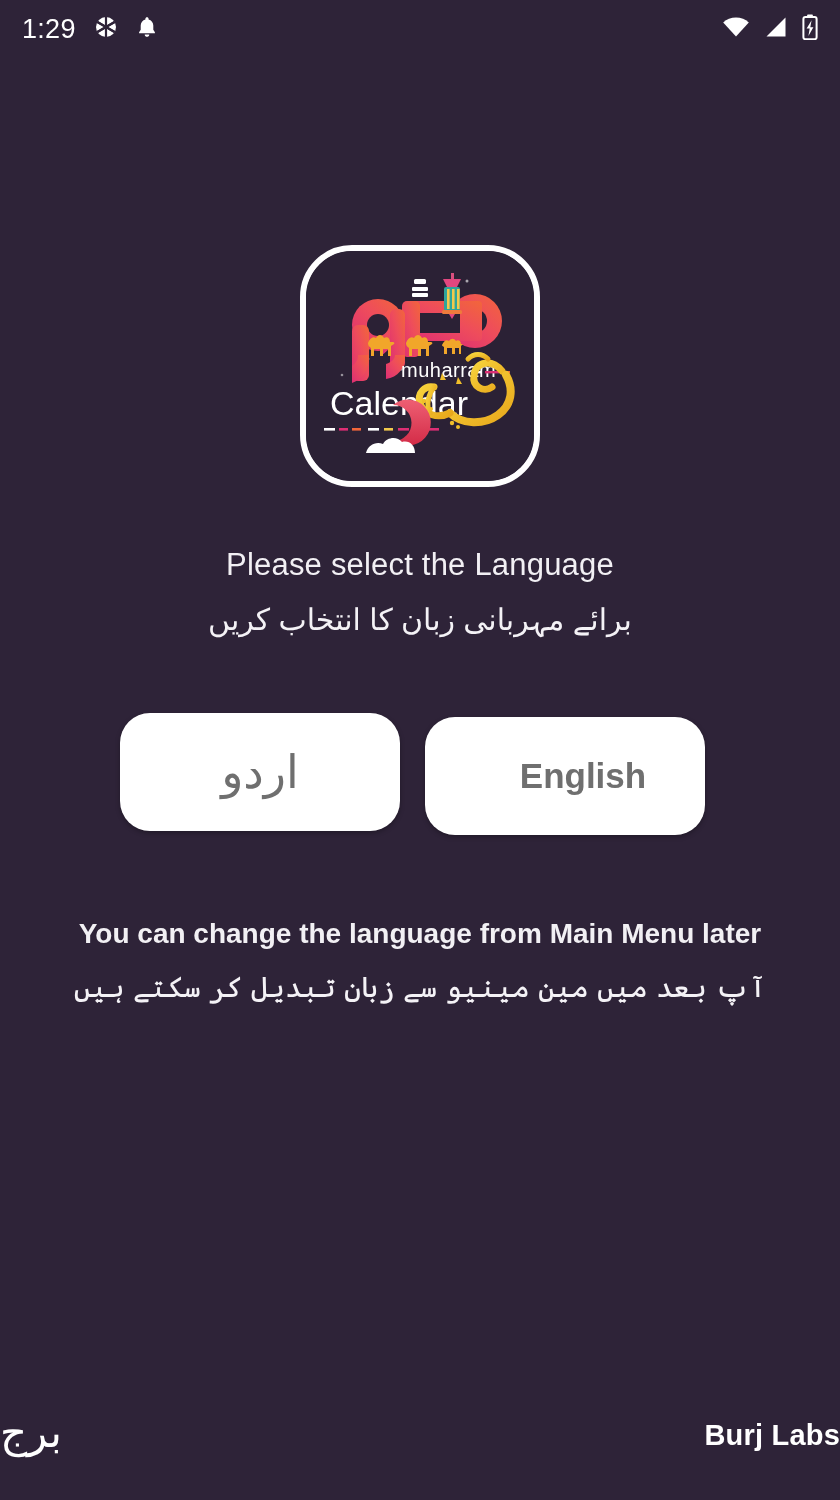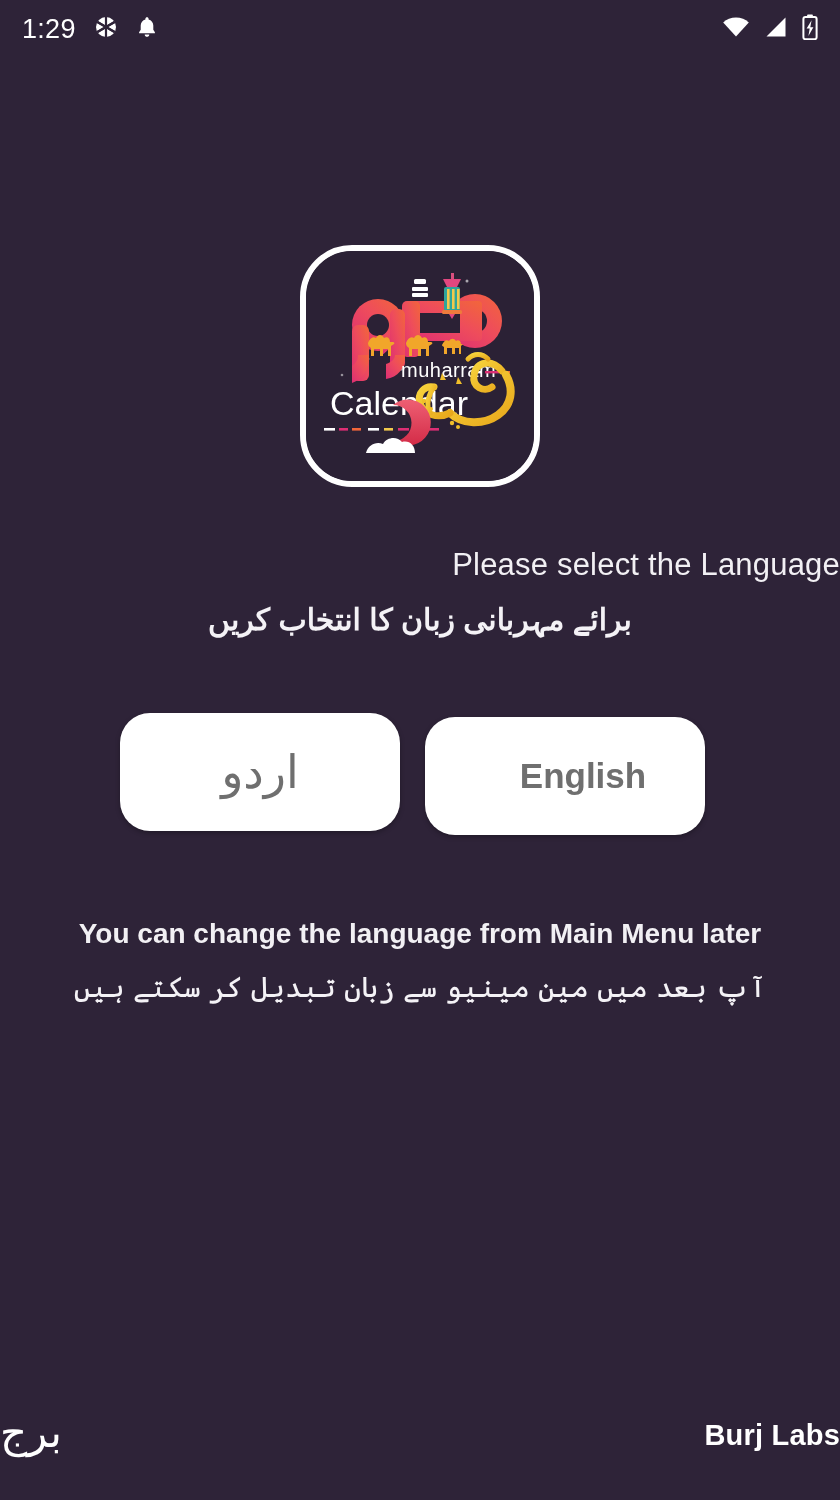--- a/index.html
+++ b/index.html
@@ -48,30 +48,30 @@
   .logo-inner {
     position:absolute; inset:0;
     border-radius:46px;
     overflow:hidden;
   }
   .logo-svg { display:block; width:100%; height:100%; }
 
   
   .prompt-en {
     position:absolute; top:547px; left:0; width:840px;
-    text-align:right;
+    text-align:center;
     color:#F2F0F4;
     font-size:31px; font-weight:400;
     letter-spacing:0.2px;
   }
   .prompt-ur {
     position:absolute; top:602px; left:0; width:840px;
     text-align:center;
     color:#F4F2F6;
-    font-size:30px; font-weight:700;
+    font-size:30px; font-weight:400;
     direction:rtl; unicode-bidi:embed;
   }
 
   
   .lang-row {
     position:absolute; top:706px; left:0; width:840px; height:140px;
   }
   .lang-btn {
     position:absolute;
     background:#FFFFFF;

